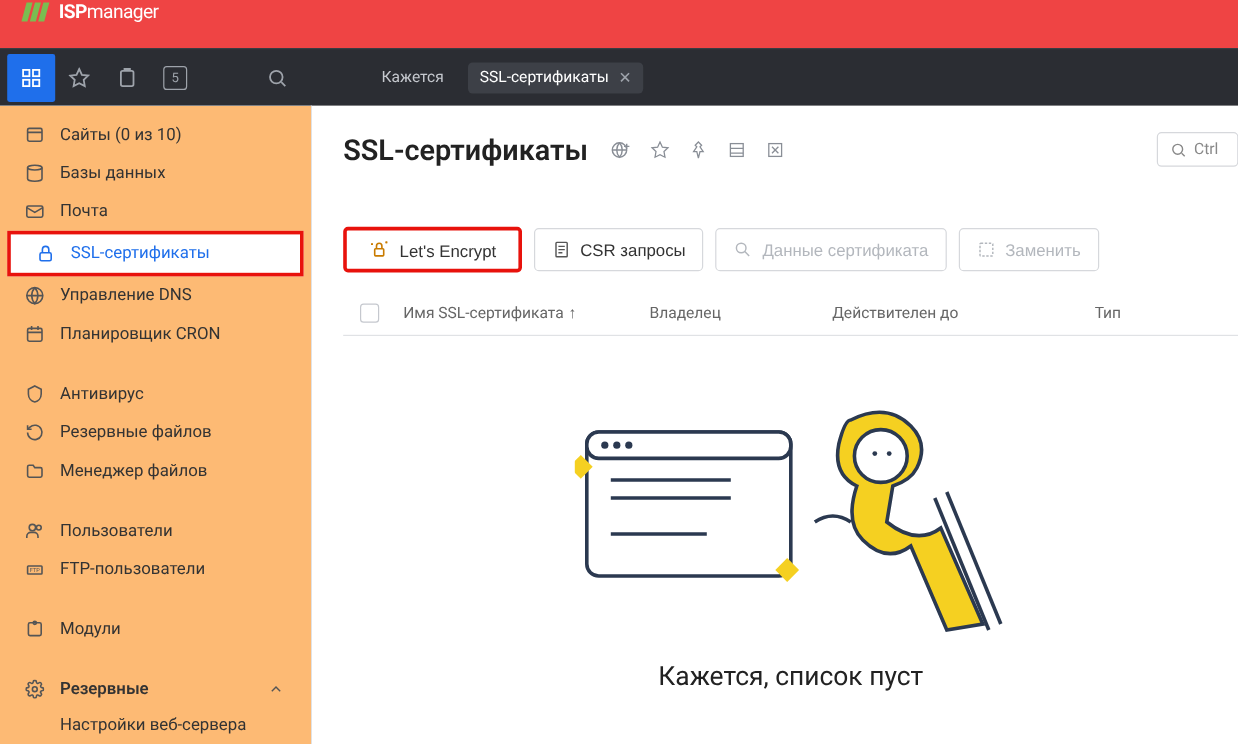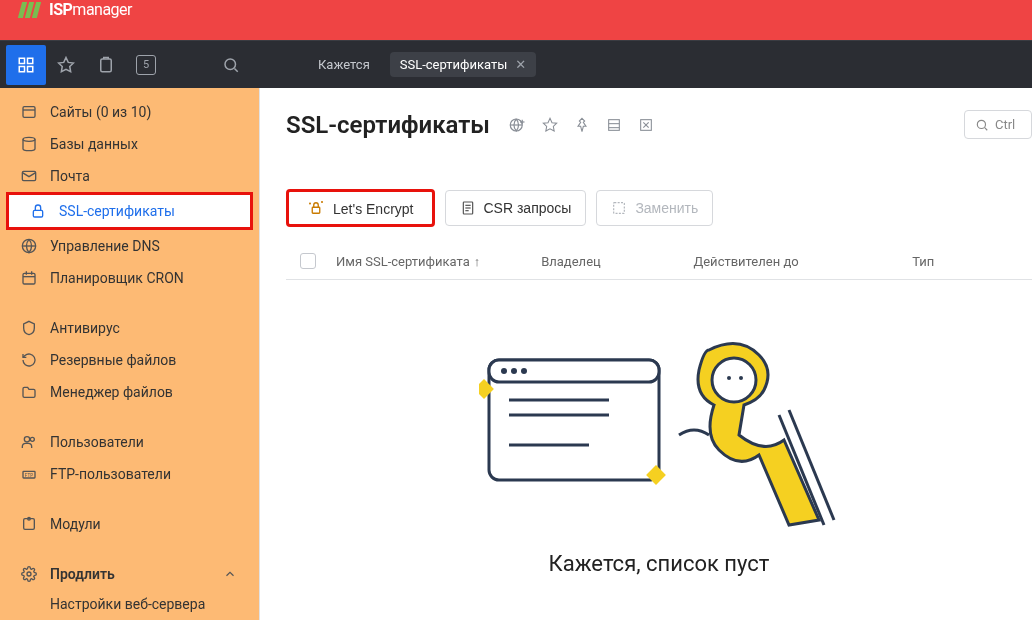--- a/index.html
+++ b/index.html
@@ -241,21 +241,21 @@
     <div class="sidebar-group-spacer"></div>
 
     <div class="sidebar-item expandable">
       <div class="left">
         <span class="icon">
             <svg width="16" height="16" viewBox="0 0 24 24" fill="none" stroke="currentColor" stroke-width="2">
               <circle cx="12" cy="12" r="3"></circle>
               <path d="M19.4 15a1.7 1.7 0 0 0 .34 1.87l.06.06a2 2 0 1 1-2.83 2.83l-.06-.06a1.7 1.7 0 0 0-1.87-.34 1.7 1.7 0 0 0-1 1.55V21a2 2 0 1 1-4 0v-.09a1.7 1.7 0 0 0-1-1.55 1.7 1.7 0 0 0-1.87.34l-.06.06a2 2 0 1 1-2.83-2.83l.06-.06a1.7 1.7 0 0 0 .34-1.87 1.7 1.7 0 0 0-1.55-1H3a2 2 0 1 1 0-4h.09a1.7 1.7 0 0 0 1.55-1 1.7 1.7 0 0 0-.34-1.87l-.06-.06a2 2 0 1 1 2.83-2.83l.06.06a1.7 1.7 0 0 0 1.87.34H9a1.7 1.7 0 0 0 1-1.55V3a2 2 0 1 1 4 0v.09a1.7 1.7 0 0 0 1 1.55 1.7 1.7 0 0 0 1.87-.34l.06-.06a2 2 0 1 1 2.83 2.83l-.06.06a1.7 1.7 0 0 0-.34 1.87V9a1.7 1.7 0 0 0 1.55 1H21a2 2 0 1 1 0 4h-.09a1.7 1.7 0 0 0-1.55 1z"></path>
             </svg>
           </span>
-        <span style="font-weight:600">Продлить</span>
+        <span style="font-weight:600">Резервные</span>
       </div>
       <span class="icon">
           <svg width="14" height="14" viewBox="0 0 24 24" fill="none" stroke="currentColor" stroke-width="2">
             <polyline points="6 15 12 9 18 15"></polyline>
           </svg>
         </span>
     </div>
     <div class="sidebar-subitem">Настройки веб-сервера</div>
     <div class="sidebar-subitem">Настройки системы</div>
   </div>
@@ -328,20 +328,29 @@
               <line x1="8" y1="8" x2="16" y2="8"></line>
               <line x1="8" y1="12" x2="16" y2="12"></line>
               <line x1="8" y1="16" x2="13" y2="16"></line>
             </svg>
           </span>
         <span>CSR запросы</span>
       </button>
       <button class="action-btn disabled">
         <span class="icon">
             <svg width="16" height="16" viewBox="0 0 24 24" fill="none" stroke="currentColor" stroke-width="1.8">
+              <circle cx="10" cy="10" r="6"></circle>
+              <line x1="20" y1="20" x2="14.5" y2="14.5"></line>
+            </svg>
+          </span>
+        <span>Данные сертификата</span>
+      </button>
+      <button class="action-btn disabled">
+        <span class="icon">
+            <svg width="16" height="16" viewBox="0 0 24 24" fill="none" stroke="currentColor" stroke-width="1.8">
               <rect x="4" y="4" width="16" height="16" rx="1" stroke-dasharray="3 2"></rect>
             </svg>
           </span>
         <span>Заменить</span>
       </button>
     </div>
 
     <div class="table-head">
       <div class="chk"></div>
       <div class="col-name">

